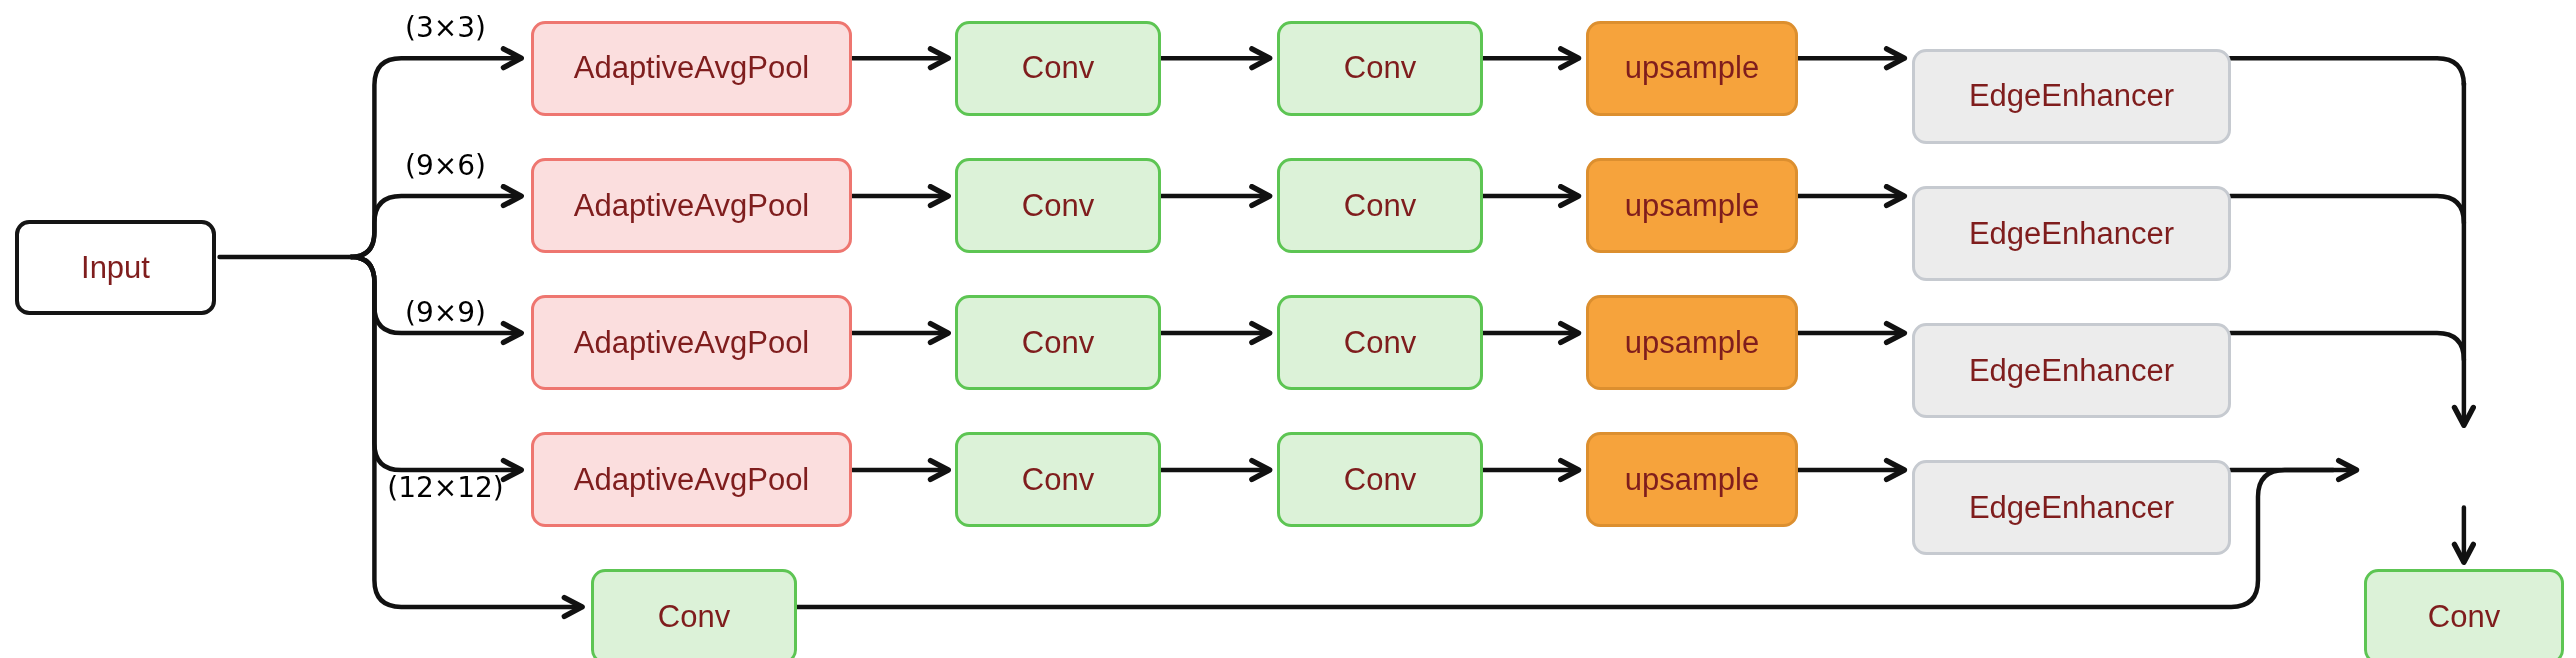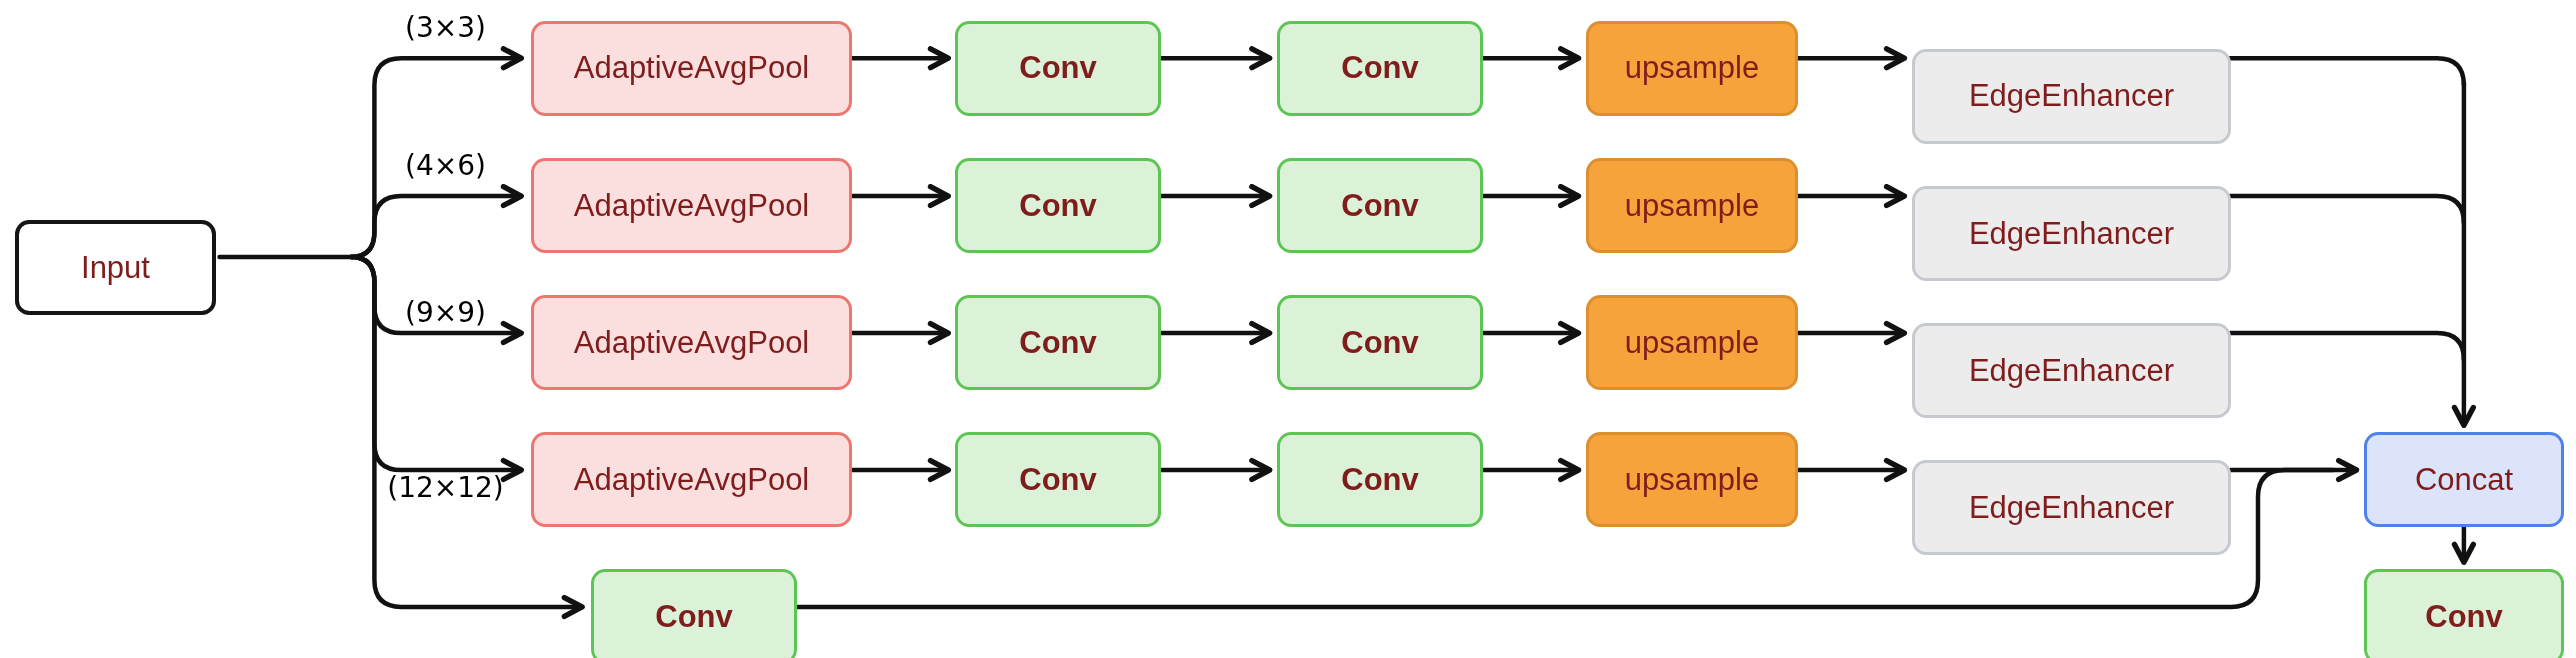--- a/index.html
+++ b/index.html
@@ -22,21 +22,21 @@
     box-sizing: border-box;
     border-radius: 14.3px;
     display: flex;
     align-items: center;
     justify-content: center;
     font-size: 31px;
     color: #7f1d1d;
     white-space: nowrap;
   }
   .pink   { background: #fbdede; border: 3.6px solid #ee7670; }
-  .green  { background: #dcf2d8; border: 3.6px solid #5dc553; font-weight: bold; }
+  .green  { background: #dcf2d8; border: 3.6px solid #5dc553; }
   .orange { background: #f6a33c; border: 3.6px solid #dc8f2f; text-align: right; }
   .gray   { background: #ececec; border: 3.6px solid #c6cad0; margin-top: 28px; }
   .blue   { background: #dbe4fa; border: 3.6px solid #4d82eb; }
   .white  { background: #ffffff; border: 4.5px solid #151515; }
 
   
   .c0 { left: 531px;  width: 321px; }  
   .c1 { left: 955px; width: 206px; }  
   .c2 { left: 1277px; width: 206px; }  
   .c3 { left: 1586px; width: 212px; }  
@@ -116,21 +116,21 @@
 
       <path d="M890 678 H2492 Q2522 678 2522 648 L2522 555 Q2522 525 2552 525 H2606"></path>
 
       <path marker-end="url(#arrow)" d="M2752 567 V628"></path>
     </g>
   </svg>
 
   <div class="box white input-box">Input</div>
 
   <div class="branch-label bl0">(3×3)</div>
-  <div class="branch-label bl1">(4×6)</div>
+  <div class="branch-label bl1">(9×6)</div>
   <div class="branch-label bl2">(9×9)</div>
   <div class="branch-label bl3">(12×12)</div>
 
   <div class="box pink   c0 r0">AdaptiveAvgPool</div>
   <div class="box green  c1 r0">Conv</div>
   <div class="box green  c2 r0">Conv</div>
   <div class="box orange c3 r0">upsample</div>
   <div class="box gray   c4 r0">EdgeEnhancer</div>
 
   <div class="box pink   c0 r1">AdaptiveAvgPool</div>
@@ -146,17 +146,16 @@
   <div class="box gray   c4 r2">EdgeEnhancer</div>
 
   <div class="box pink   c0 r3">AdaptiveAvgPool</div>
   <div class="box green  c1 r3">Conv</div>
   <div class="box green  c2 r3">Conv</div>
   <div class="box orange c3 r3">upsample</div>
   <div class="box gray   c4 r3">EdgeEnhancer</div>
 
   <div class="box green shortcut-box">Conv</div>
 
-  <div class="box blue concat-box">Concat</div>
   <div class="box green outconv-box">Conv</div>
 
 </div>
 
 
 </body></html>

